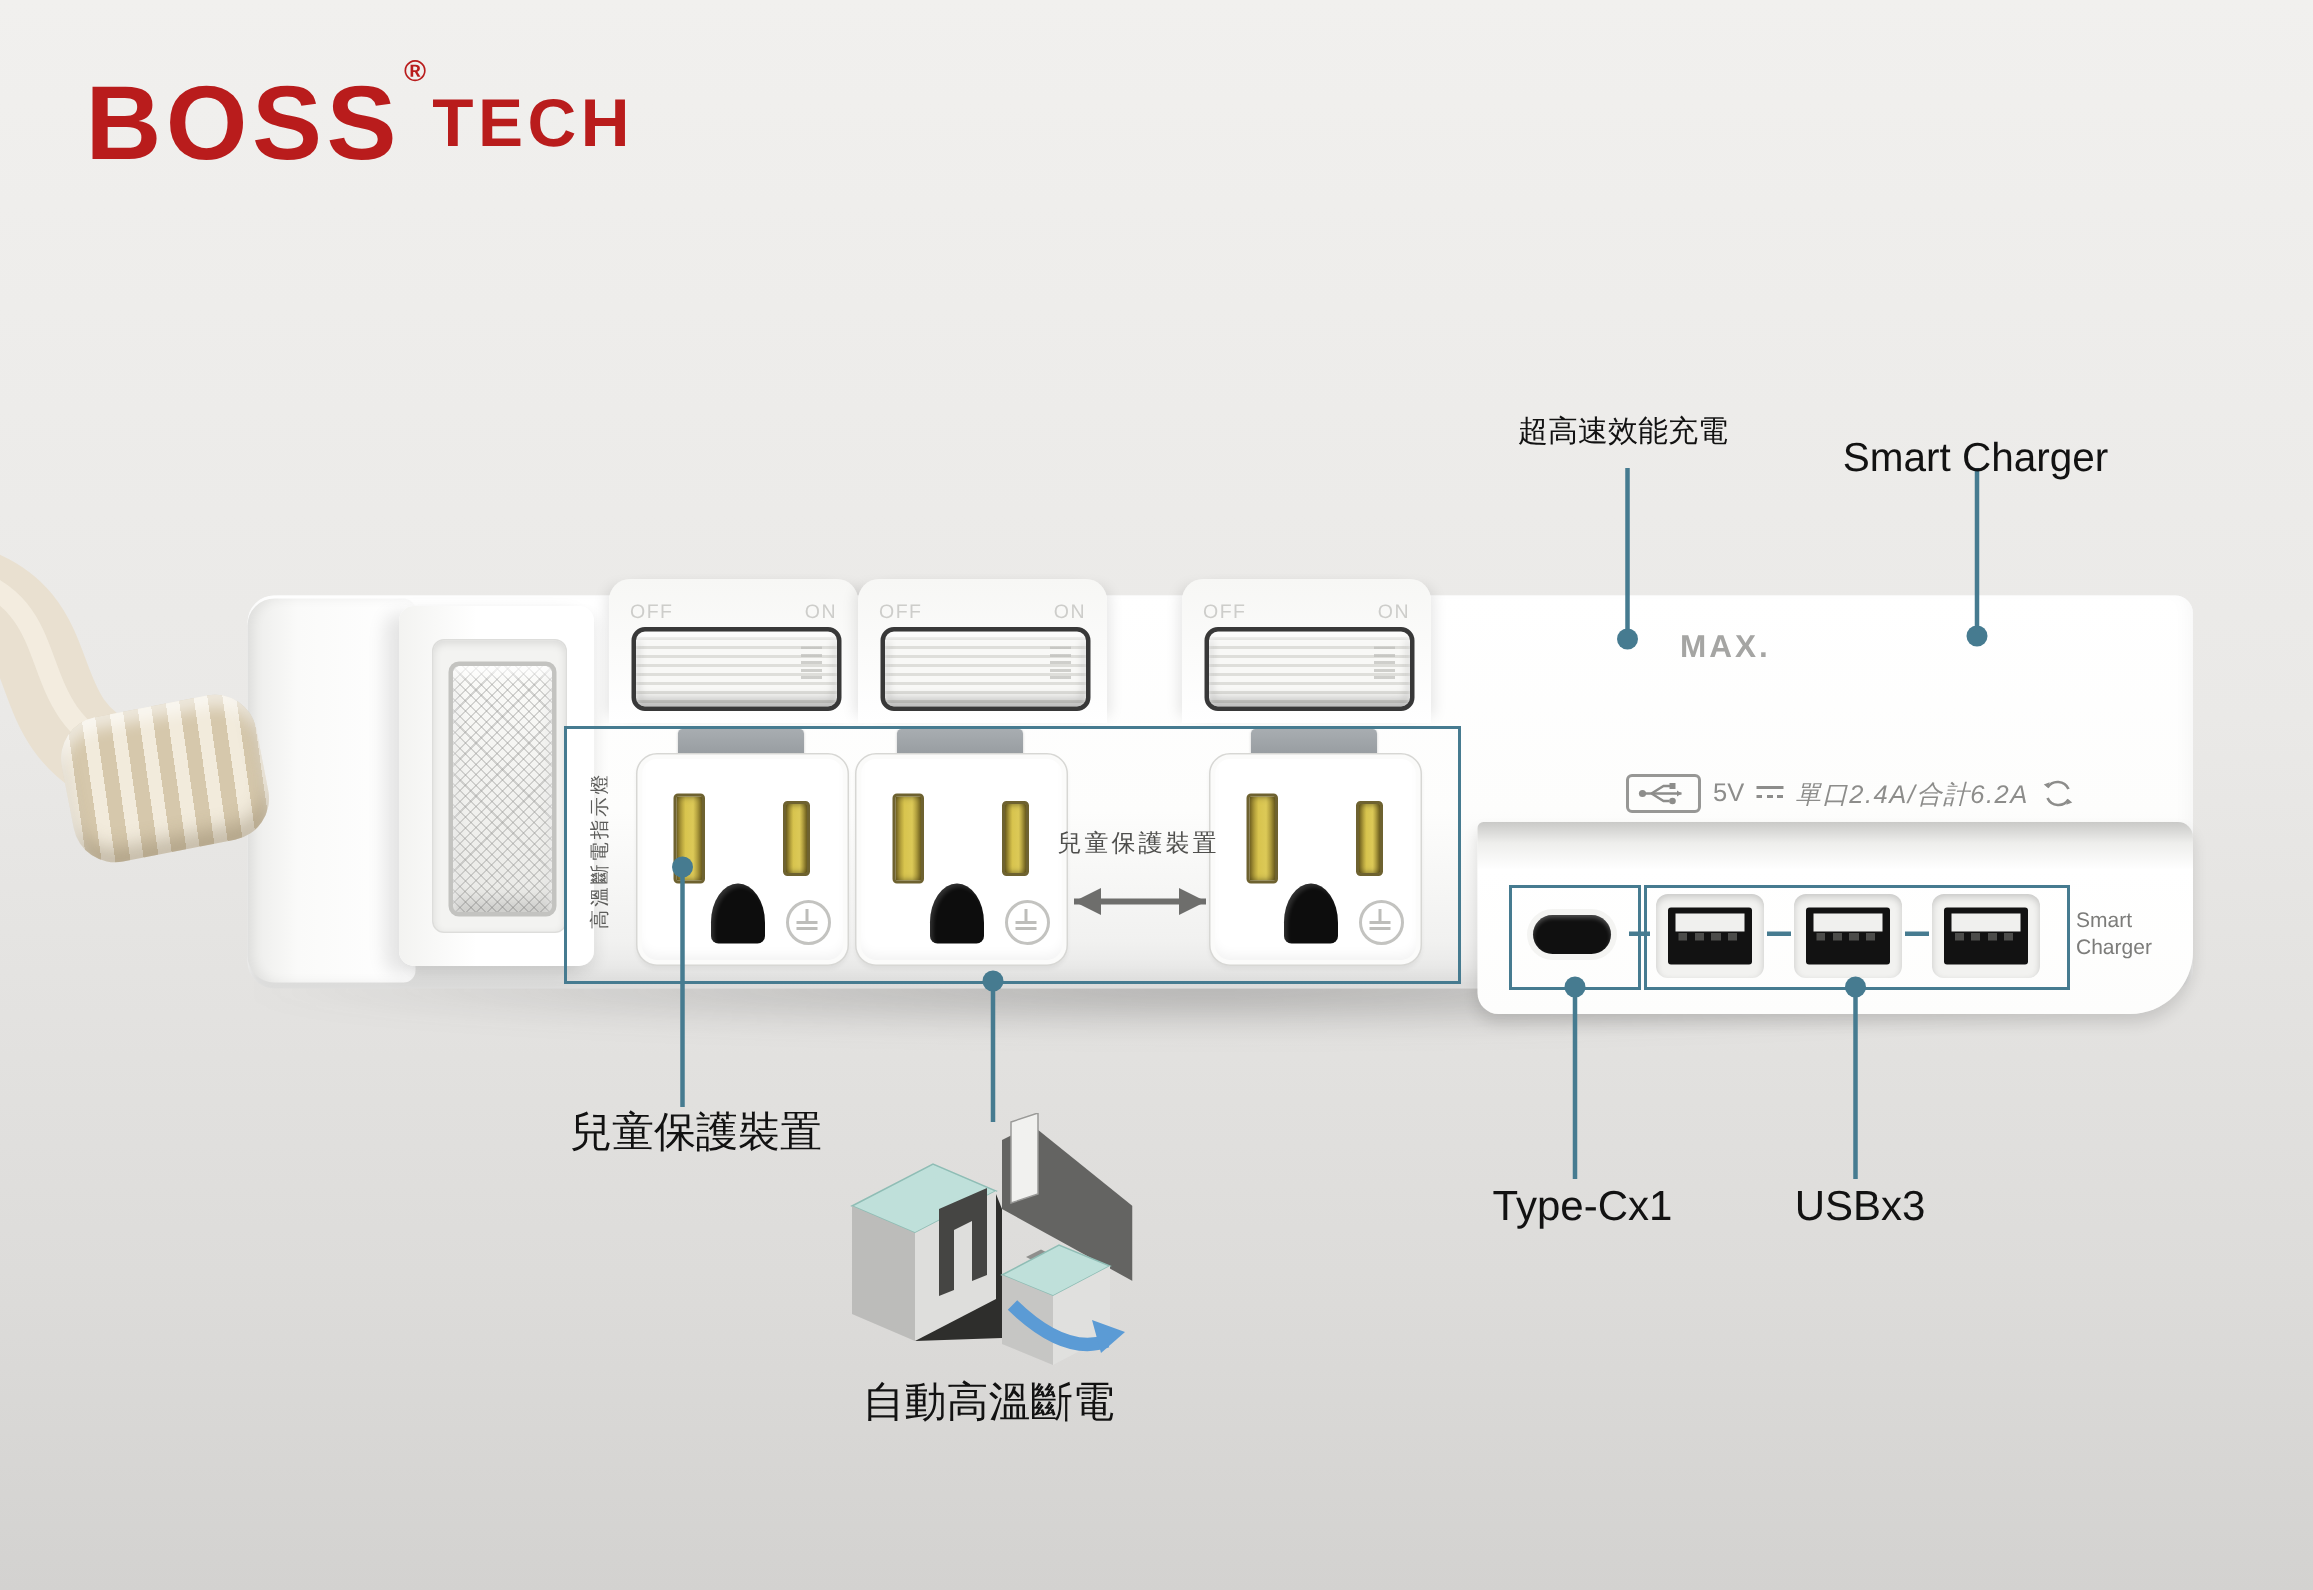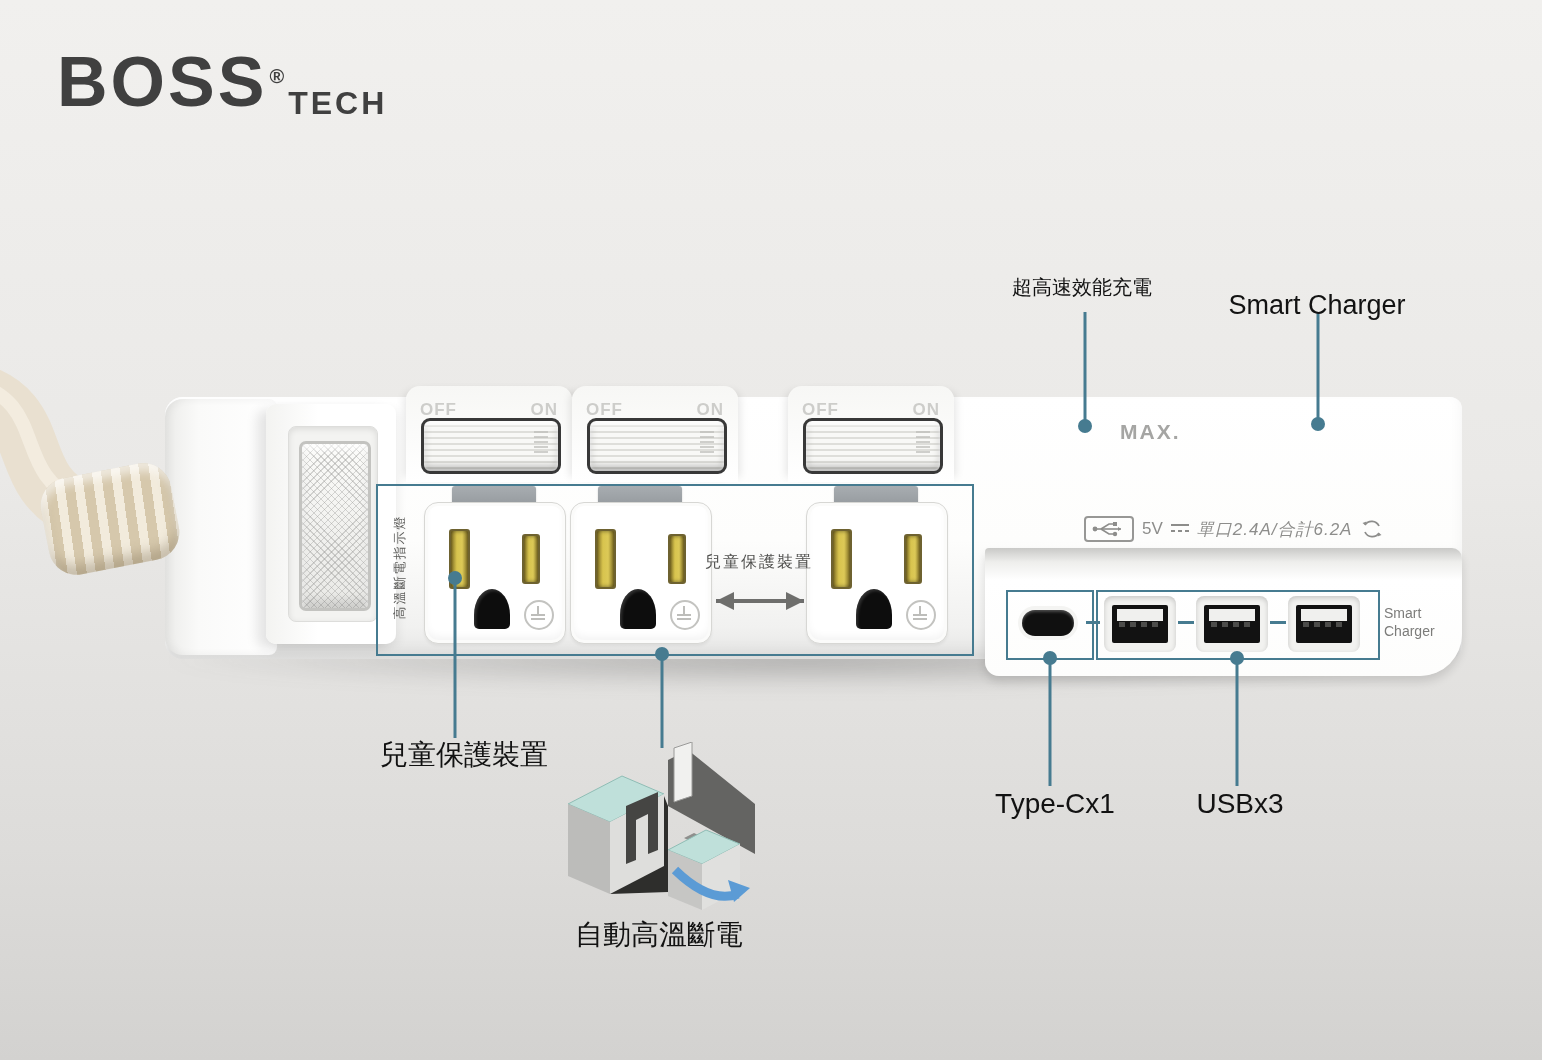--- a/index.html
+++ b/index.html
@@ -4,24 +4,24 @@
 <style>
   html,body{margin:0;padding:0;}
   body{
     width:1542px;height:1060px;position:relative;overflow:hidden;
     background:linear-gradient(180deg,#f1f0ee 0%,#eae9e7 45%,#dddcda 80%,#d3d2d0 100%);
     font-family:"Liberation Sans", sans-serif;color:#161616;
   }
   .abs{position:absolute;}
 
   
-  .brand{left:57px;top:42px;display:flex;align-items:flex-end;color:#404040;}
+  .brand{left:57px;top:42px;display:flex;align-items:center;color:#b91c1c;}
   .brand .b-name{font-size:70px;font-weight:800;letter-spacing:3px;}
   .brand .b-reg{font-size:20px;font-weight:700;position:relative;top:-34px;left:2px;}
-  .brand .b-suffix{font-size:32px;font-weight:700;letter-spacing:3px;margin-left:6px;}
+  .brand .b-suffix{font-size:45px;font-weight:700;letter-spacing:3px;margin-left:6px;}
 
   
   .strip-shadow{left:150px;top:630px;width:1310px;height:60px;border-radius:50%;
     background:radial-gradient(ellipse at center, rgba(60,60,60,.30) 0%, rgba(60,60,60,0) 70%);
     filter:blur(8px);}
   .strip-body{left:165px;top:397px;width:1297px;height:262px;border-radius:18px 12px 12px 18px;
     background:linear-gradient(180deg,#ffffff 0%,#fdfdfc 55%,#f1f1f0 88%,#e4e4e3 100%);
     box-shadow:inset 0 -8px 14px rgba(0,0,0,.05), inset 0 2px 4px rgba(255,255,255,.9);}
   .endcap{left:165px;top:399px;width:112px;height:256px;border-radius:18px 8px 8px 18px;
     background:linear-gradient(90deg,#ececea 0%,#fafaf9 30%,#ffffff 100%);
@@ -46,21 +46,21 @@
       repeating-linear-gradient(45deg, rgba(150,150,148,.38) 0 1px, transparent 1px 5px),
       repeating-linear-gradient(-45deg, rgba(150,150,148,.38) 0 1px, transparent 1px 5px),
       linear-gradient(180deg,#fbfbf9,#e9e9e6);
     box-shadow:inset 0 6px 8px rgba(255,255,255,.8), inset 0 -8px 10px rgba(0,0,0,.12);}
 
   
   .plateau{top:386px;width:166px;height:96px;border-radius:14px 14px 0 0;
     background:linear-gradient(180deg,#f7f7f5,#ffffff);
     box-shadow:-7px 0 9px -5px rgba(0,0,0,.10), 7px 0 9px -5px rgba(0,0,0,.10);}
   .p1{left:406px;} .p2{left:572px;} .p3{left:788px;}
-  .emboss{position:absolute;top:14px;font-size:17px;font-weight:700;letter-spacing:1px;
+  .emboss{position:absolute;top:14px;font-size:13px;font-weight:400;letter-spacing:1px;
     color:rgba(170,170,165,.55);}
   .emboss.l{left:14px;} .emboss.r{right:14px;}
   .rocker{position:absolute;left:15px;top:32px;width:134px;height:50px;border-radius:9px;
     border:3px solid #383838;
     background:repeating-linear-gradient(180deg,#f8f8f6 0 4px,#dededa 4px 6px);
     box-shadow:inset 0 4px 5px rgba(255,255,255,.85), inset 0 -5px 7px rgba(0,0,0,.25);}
   .rocker::after{content:"";position:absolute;right:10px;top:10px;width:14px;height:24px;
     background:repeating-linear-gradient(180deg,#bdbdb9 0 2px,transparent 2px 5px);opacity:.7;}
 
   

